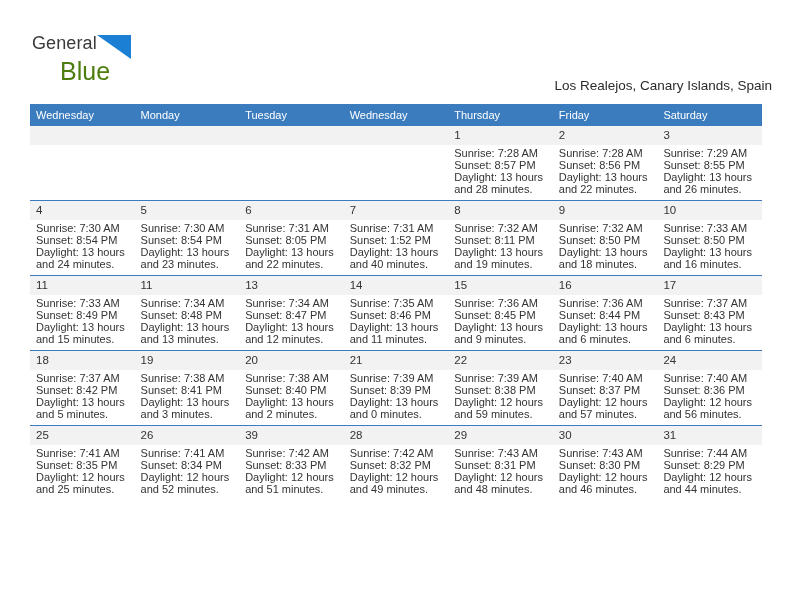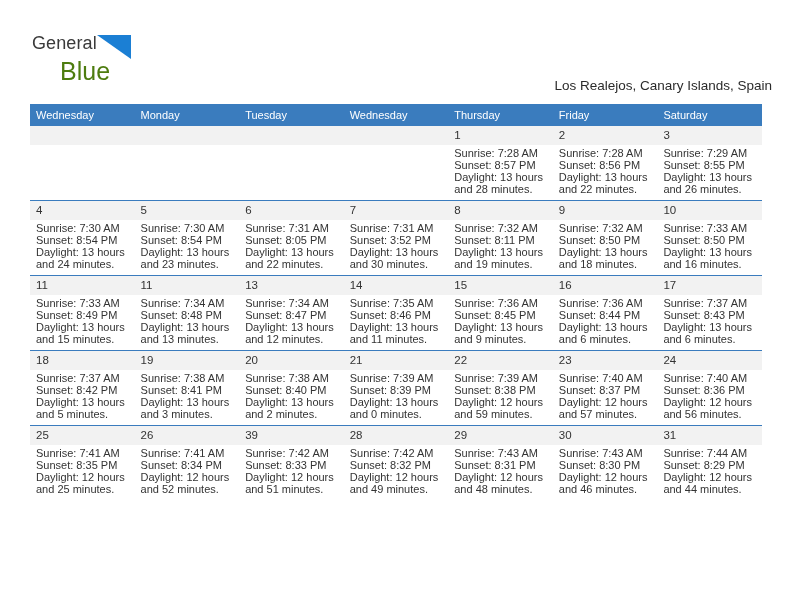--- a/index.html
+++ b/index.html
@@ -253,23 +253,23 @@
               <span>Sunrise: 7:31 AM</span>
               <span>Sunset: 8:05 PM</span>
               <span>Daylight: 13 hours</span>
               <span>and 22 minutes.</span>
             </span>
           </td>
           <td>
             <span class="daynum">7</span>
             <span class="dayinfo">
               <span>Sunrise: 7:31 AM</span>
-              <span>Sunset: 3:52 PM</span>
-              <span>Daylight: 13 hours</span>
-              <span>and 30 minutes.</span>
+              <span>Sunset: 1:52 PM</span>
+              <span>Daylight: 13 hours</span>
+              <span>and 40 minutes.</span>
             </span>
           </td>
           <td>
             <span class="daynum">8</span>
             <span class="dayinfo">
               <span>Sunrise: 7:32 AM</span>
               <span>Sunset: 8:11 PM</span>
               <span>Daylight: 13 hours</span>
               <span>and 19 minutes.</span>
             </span>

